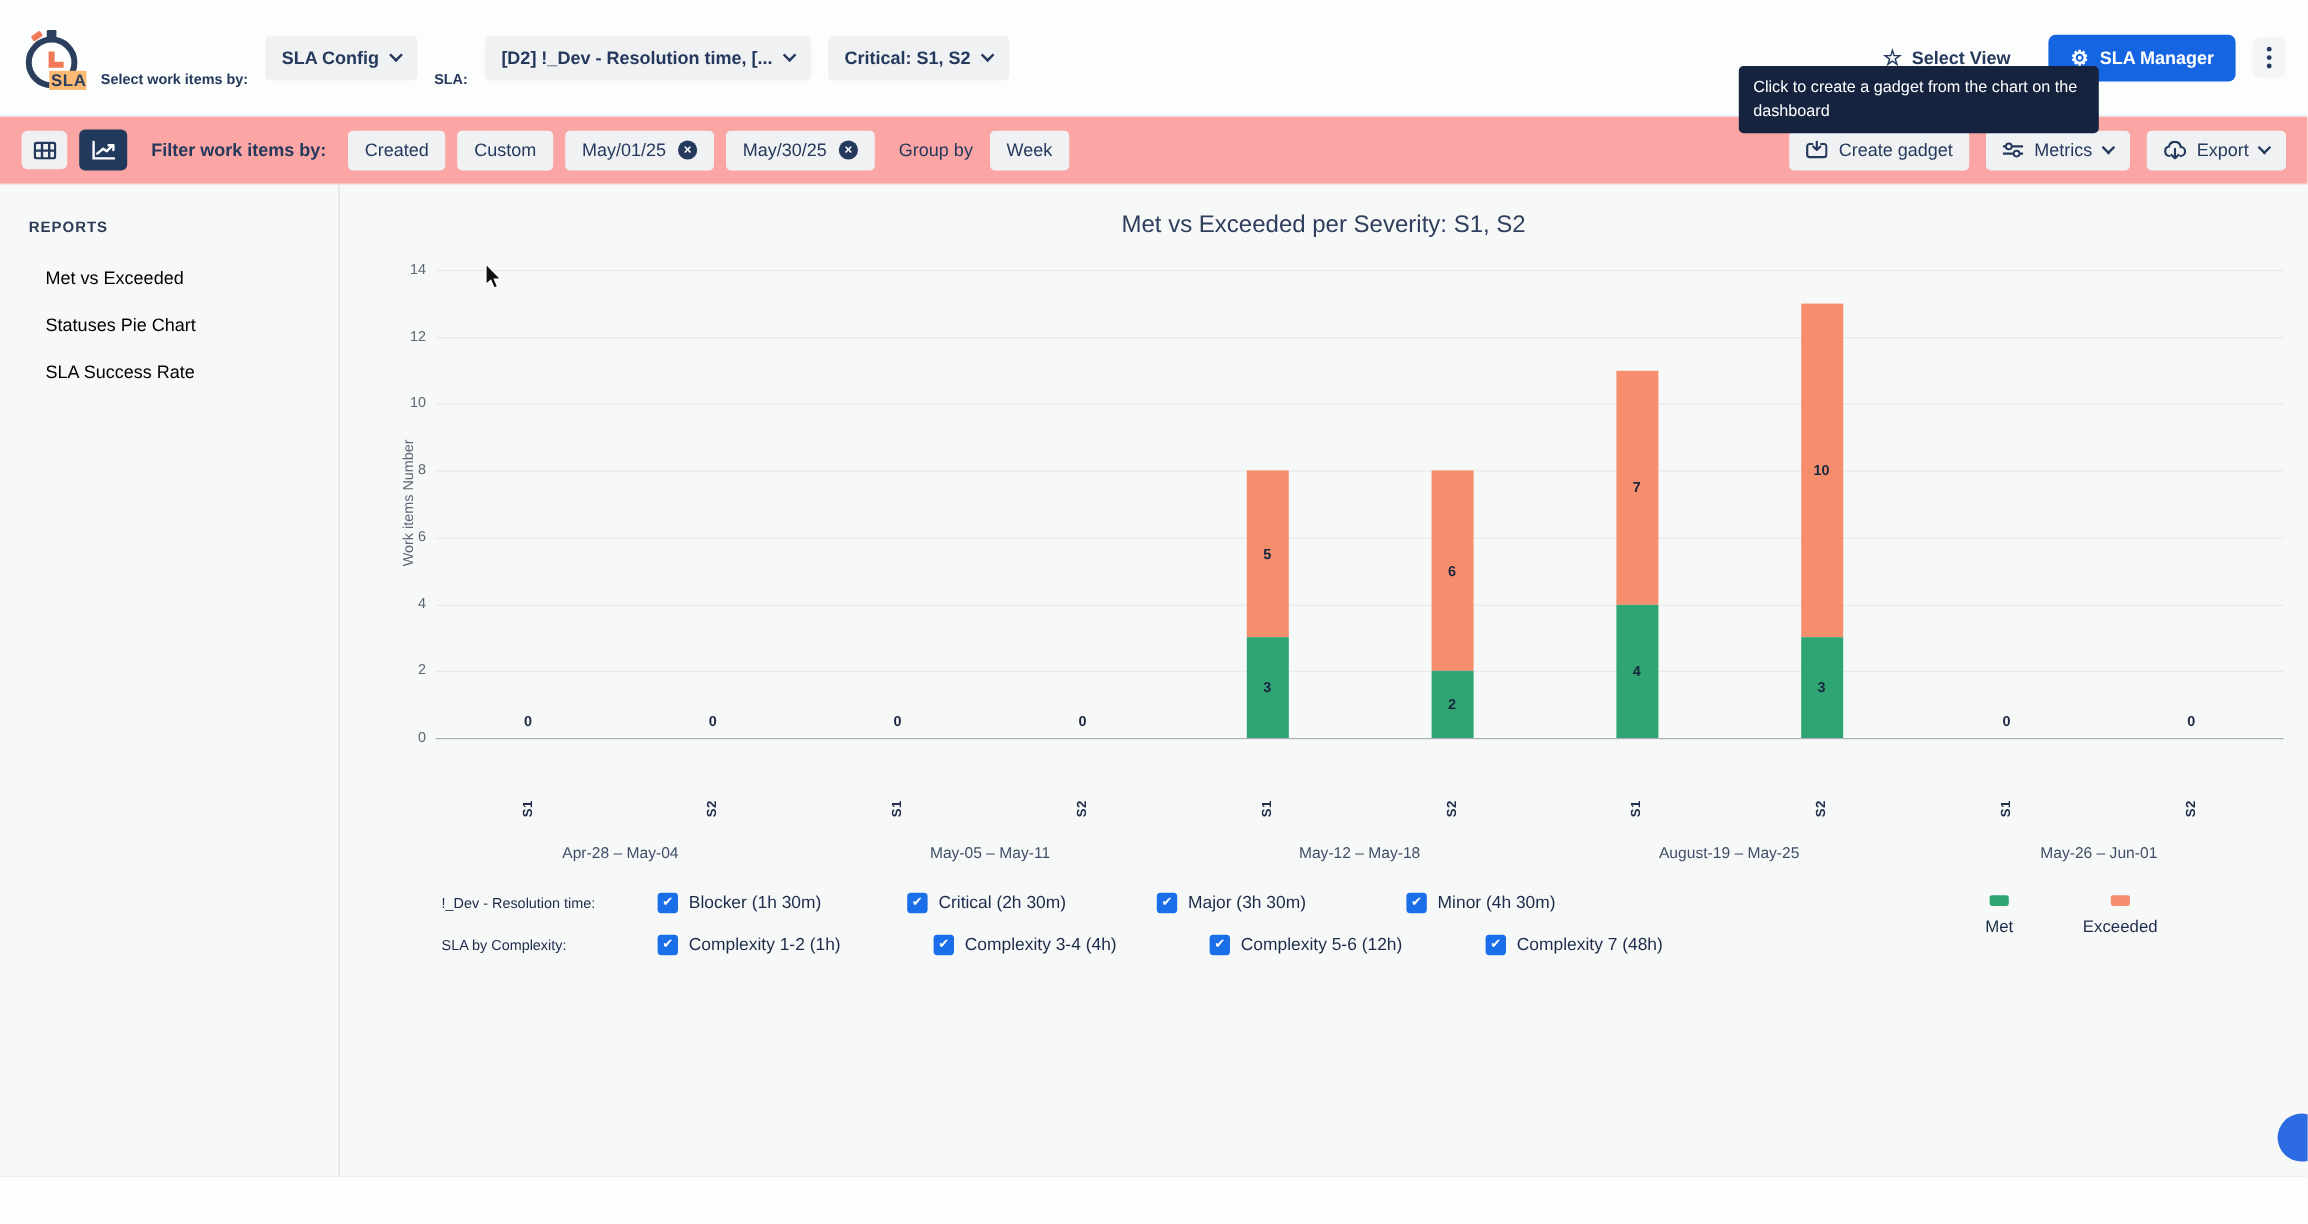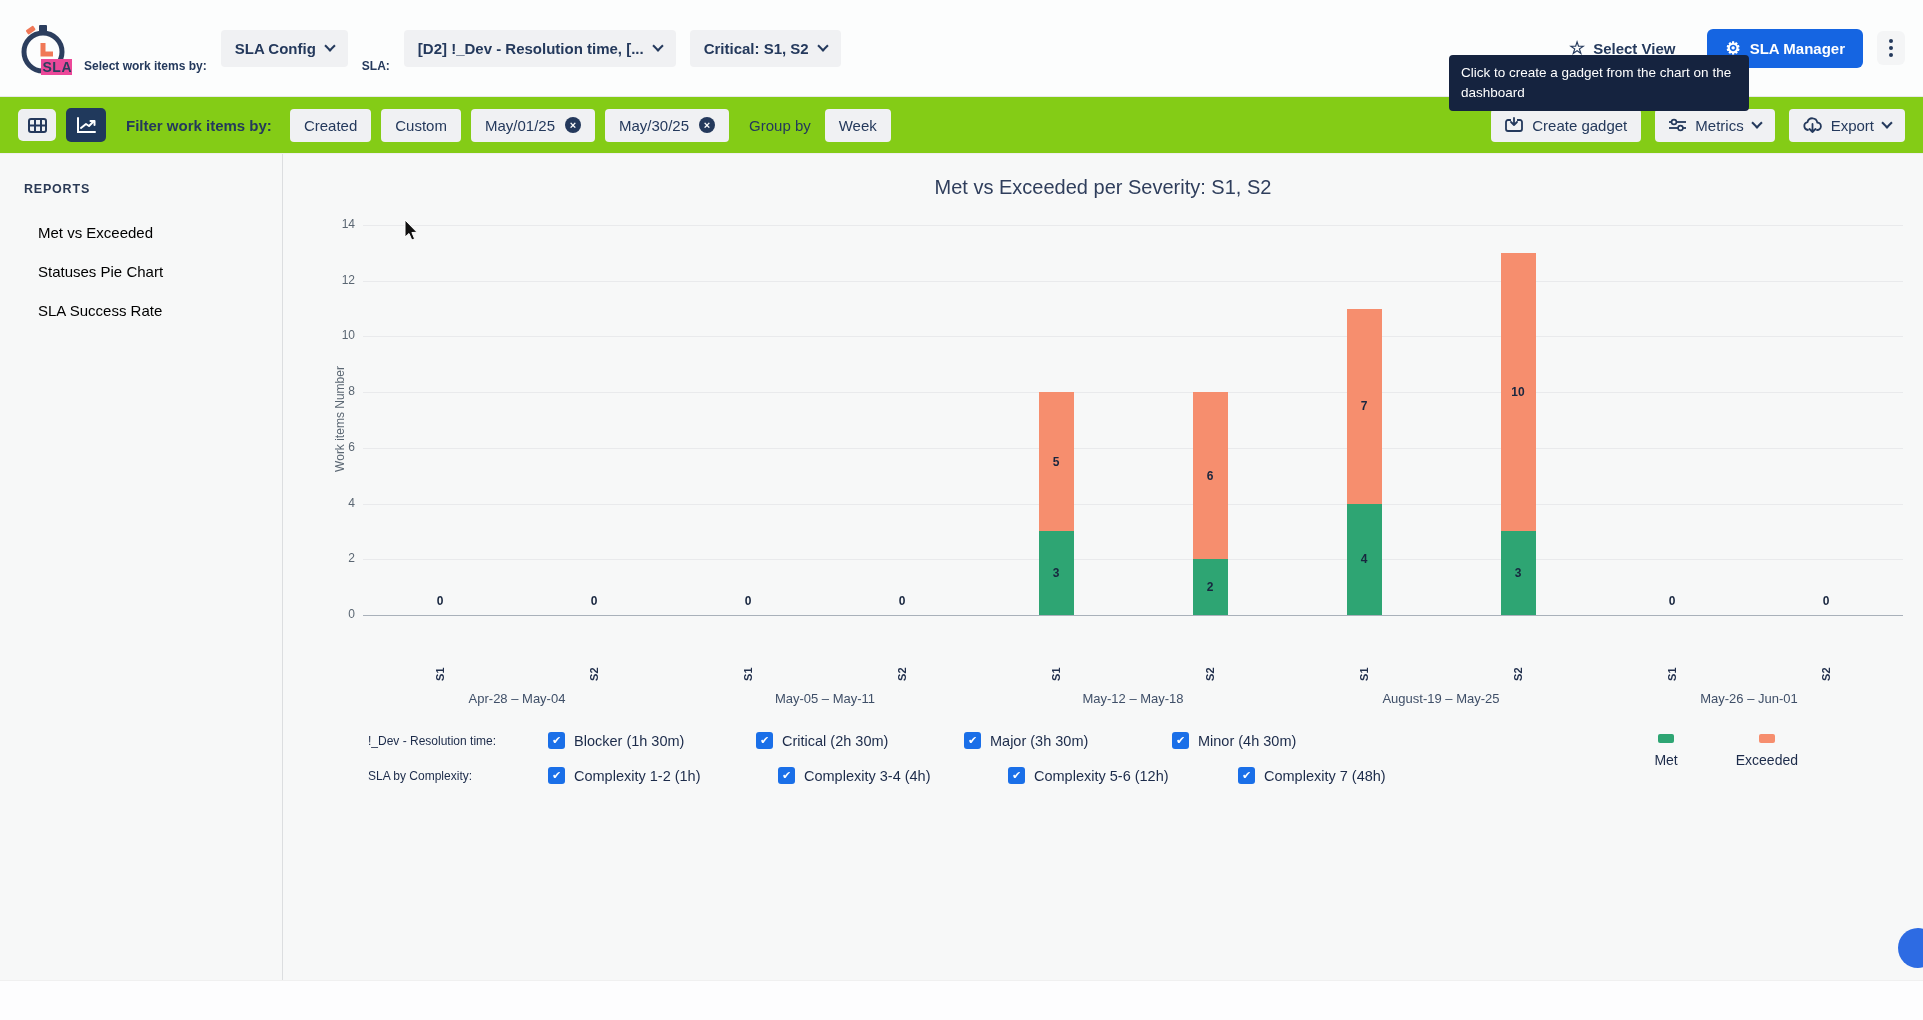--- a/index.html
+++ b/index.html
@@ -11,21 +11,21 @@
     position:relative;
     overflow:hidden;
   }
 
   
   .topbar {
     height:97px; background:#fcfdfd; border-bottom:1px solid #e7e9ea;
     display:flex; align-items:center; padding:0 18px; gap:14px; position:relative; z-index:5;
   }
   .logo { position:relative; width:52px; height:58px; flex:0 0 auto; }
-  .logo-text { position:absolute; right:-2px; bottom:2px; background:#ec4899; padding-left:2px;
+  .logo-text { position:absolute; right:-2px; bottom:2px; background:#fdba74; padding-left:2px;
     font-size:14px; font-weight:700; color:#2c3e5e; letter-spacing:0.5px; }
   .hdr-label { font-size:12px; font-weight:700; color:#24395c; white-space:nowrap;margin-top:36px; }
   .chip {
     background:#f0f1f3; border-radius:4px; padding:10px 14px; display:flex; align-items:center; gap:10px;
     font-size:15px; font-weight:700; color:#24395c; white-space:nowrap; cursor:pointer;
   }
   .chev { width:8px; height:8px; border-right:2px solid #24395c; border-bottom:2px solid #24395c;
     transform:rotate(45deg); margin-top:-4px; flex:0 0 auto; }
   .spacer { flex:1; }
   .select-view { display:flex; align-items:center; gap:8px; font-size:15px; font-weight:700; color:#24395c;
@@ -41,21 +41,21 @@
   .kebab i { width:4px; height:4px; border-radius:50%; background:#24395c; }
 
   .tooltip {
     position:absolute; left:1449px; top:55px; width:300px; z-index:50;
     background:#15233f; color:#fff; border-radius:4px; padding:8px 12px 9px;
     font-size:13.5px; line-height:1.45; font-weight:400;
   }
 
   
   .toolbar {
-    height:57px; background:#84cc16; border-bottom:1px solid #efefef;
+    height:57px; background:#fca5a5; border-bottom:1px solid #efefef;
     display:flex; align-items:center; padding:0 18px; gap:10px; position:relative; z-index:4;
   }
   .icon-btn { width:38px; height:32px; border-radius:5px; background:#eef0f2; display:flex; align-items:center;
     justify-content:center; cursor:pointer; }
   .icon-btn.active { background:#20395c; width:40px; height:34px; }
   .tb-label { font-size:15px; font-weight:700; color:#24395c; margin:0 8px 0 10px; white-space:nowrap; }
   .chip-sm { background:#f0f1f3; border-radius:4px; padding:8px 14px; font-size:15px; font-weight:500;
     color:#24395c; display:flex; align-items:center; gap:10px; cursor:pointer; white-space:nowrap; }
   .close-circ { width:16px; height:16px; border-radius:50%; background:#24395c; color:#fff; font-size:11px;
     font-weight:700; display:flex; align-items:center; justify-content:center; line-height:1; cursor:pointer; }
@@ -82,21 +82,21 @@
   .ylabel { position:absolute; left:-23px; top:187px; width:160px; margin-left:-80px; text-align:center;
     font-size:12px; color:#5b6773; transform:rotate(-90deg); }
   .slots { position:relative; display:flex; height:100%; z-index:2; }
   .slot { flex:1; position:relative; display:flex; align-items:flex-end; justify-content:center; }
   .bar { width:35px; display:flex; flex-direction:column; justify-content:flex-end; cursor:pointer; }
   .seg { display:flex; align-items:center; justify-content:center; font-size:12px; font-weight:700; color:#18263f; }
   .zero-label { position:absolute; bottom:7px; left:0; right:0; text-align:center; font-size:12px; font-weight:700; color:#18263f; }
   .sev-row { display:flex; margin-left:56px; margin-top:46px; height:26px; }
   .sev-cell { flex:1; display:flex; align-items:center; justify-content:center; }
   .sev-cell span { transform:rotate(-90deg); font-size:11px; font-weight:700; color:#22304d; letter-spacing:0.3px; }
-  .week-row { display:flex; margin-left:56px; margin-top:4px; }
+  .week-row { display:flex; margin-left:56px; margin-top:16px; }
   .week-cell { flex:1; text-align:center; font-size:13px; color:#3f4f68; }
 
   
   .filters { position:relative; margin:26px 30px 0 85px; }
   .f-row { display:flex; align-items:center; margin-bottom:18px; }
   .f-label { width:180px; text-align:left; font-size:12px; font-weight:500; color:#1c2b4a; flex:0 0 auto; }
   .f-opt { width:208px; display:flex; align-items:center; gap:9px; font-size:14.5px; font-weight:500;
     color:#1c2b4a; flex:0 0 auto; cursor:pointer; }
   .f-row.second .f-opt { width:230px; }
   .checkbox { width:17px; height:17px; border-radius:3px; background:#1a6fe8; color:#fff; display:flex;

